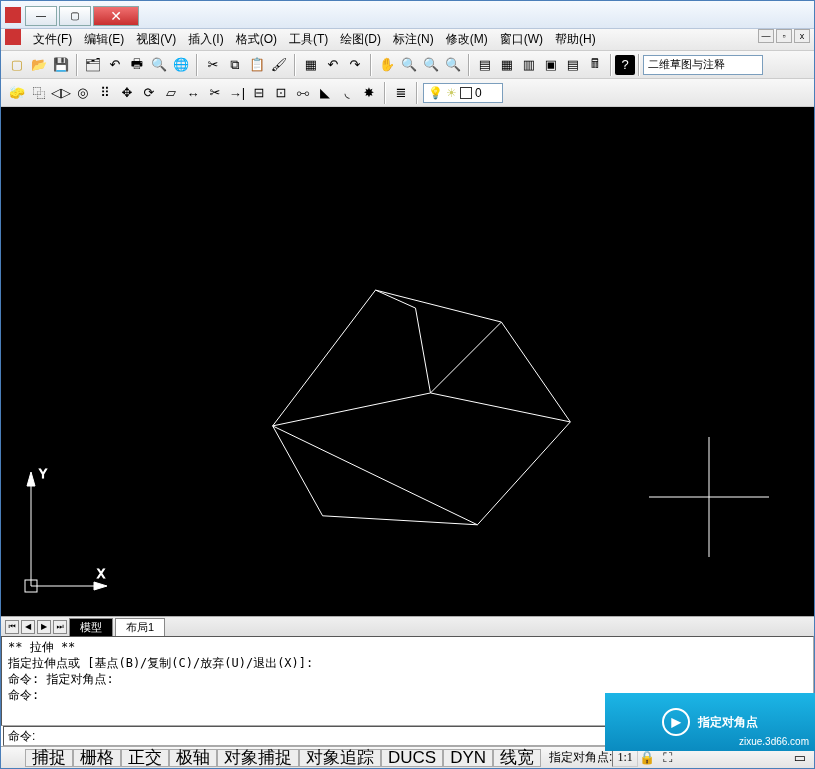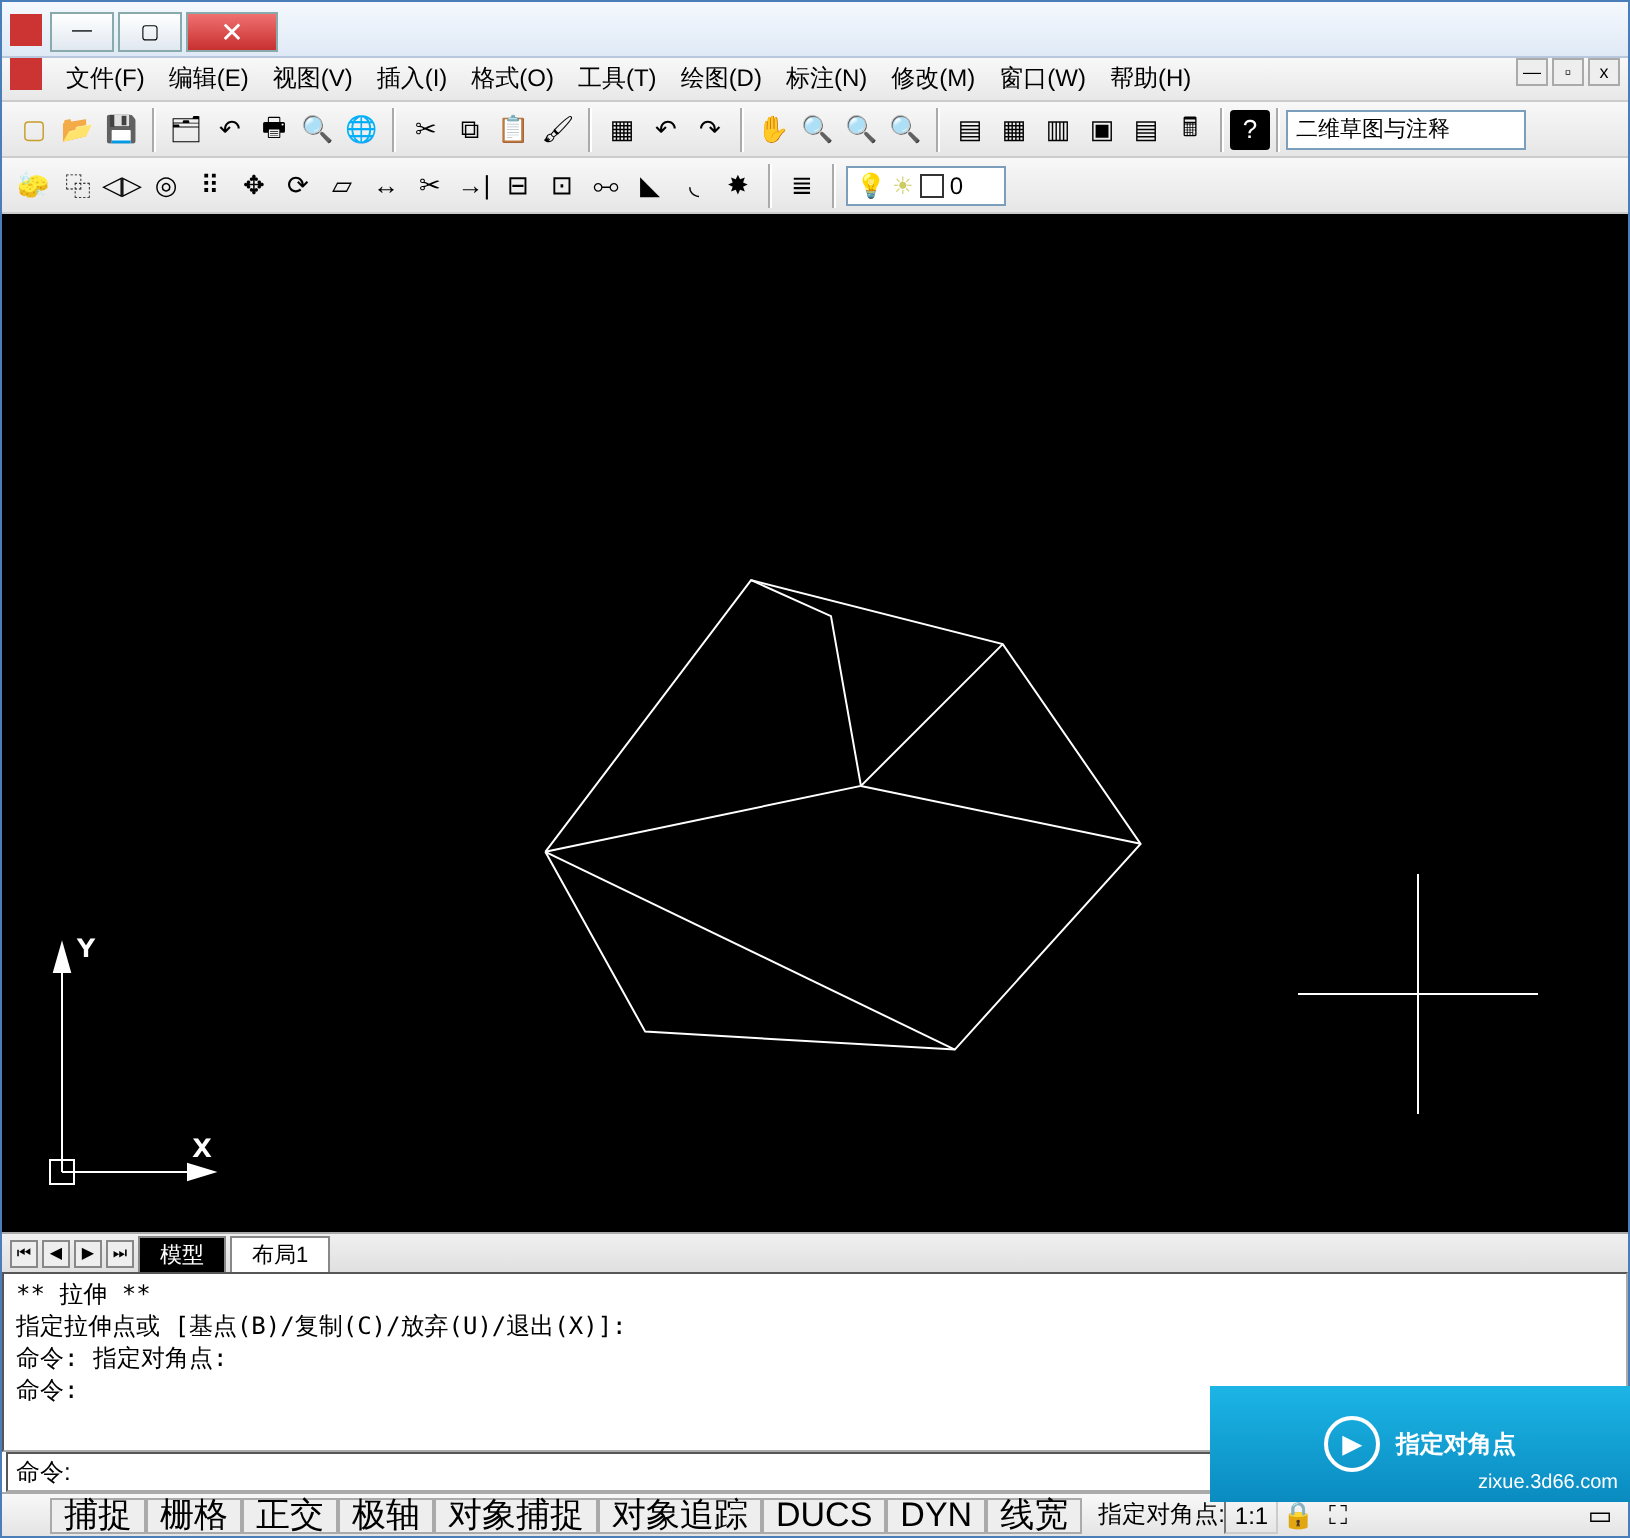--- a/index.html
+++ b/index.html
@@ -28,21 +28,21 @@
 .cursor-cross { position: absolute; }
 .tabs { height: 20px; background: linear-gradient(#f0f0f0,#e0e0e0); border-top: 1px solid #aaa; display: flex; align-items: center; padding: 0 4px; gap: 2px; }
 .tab-arrow { width: 14px; height: 14px; border: 1px solid #888; background:#eee; font-size: 8px; display:flex; align-items:center; justify-content:center; }
 .tab { padding: 1px 10px; background: #fff; border: 1px solid #888; border-bottom: none; font-size: 11px; text-align: center; }
 .tab.active { background: #000; color: #fff; }
 .cmdline { height: 90px; background: #fff; border: 1px inset #aaa; margin: 0; padding: 2px 6px; font-size: 12px; line-height: 16px; overflow: hidden; white-space: pre-wrap; font-family: SimSun, monospace; }
 .cmdinput { height: 20px; display: flex; border: 1px inset #aaa; margin: 0 2px; align-items: center; padding: 0 4px; font-family: SimSun, monospace; }
 .statusbar { height: 22px; background: linear-gradient(#f8f8f8,#e4e4e4); border-top: 1px solid #aaa; display: flex; align-items: center; padding: 0 4px; font-size: 11px; gap: 0; }
 .sb-coord { padding: 0 6px; border: 1px inset #ccc; height: 18px; display: flex; align-items: center; }
 .sb-btn { padding: 0 6px; height: 18px; border: 1px solid #aaa; background:#eee; display:flex; align-items:center; font-size:17px; }
-.sb-scale { padding: 0 4px; border: 1px inset #ccc; height:18px; display:flex; align-items:center; }
+.sb-scale { padding: 0 4px; border: 1px inset #ccc; height:18px; display:flex; align-items:center;font-family:Liberation Serif, serif; }
 .watermark { position: absolute; right: 0; bottom: 18px; width: 210px; height: 58px; background: linear-gradient(#1cb5e6,#0a8bc0); color: #fff; display: flex; align-items: center; justify-content: center; gap: 8px; font-size: 24px; font-weight: bold; }
 .watermark .play { width: 28px; height: 28px; border: 2px solid #fff; border-radius: 50%; display: flex; align-items: center; justify-content: center; }
 .watermark .sub { position: absolute; right: 6px; bottom: 4px; font-size: 10px; font-weight: normal; }
 </style>
 </head>
 <body>
 
 <div class="window">
 
   <div class="titlebar">

